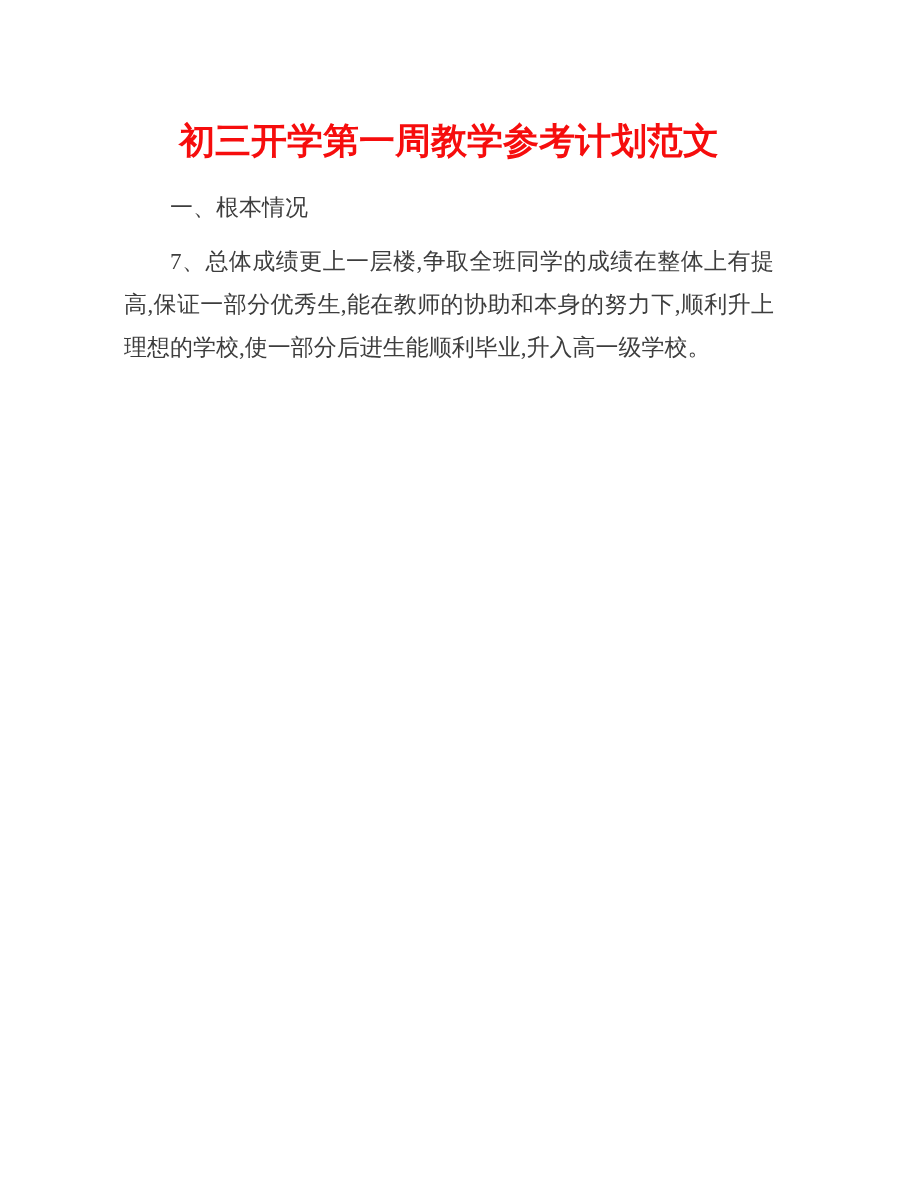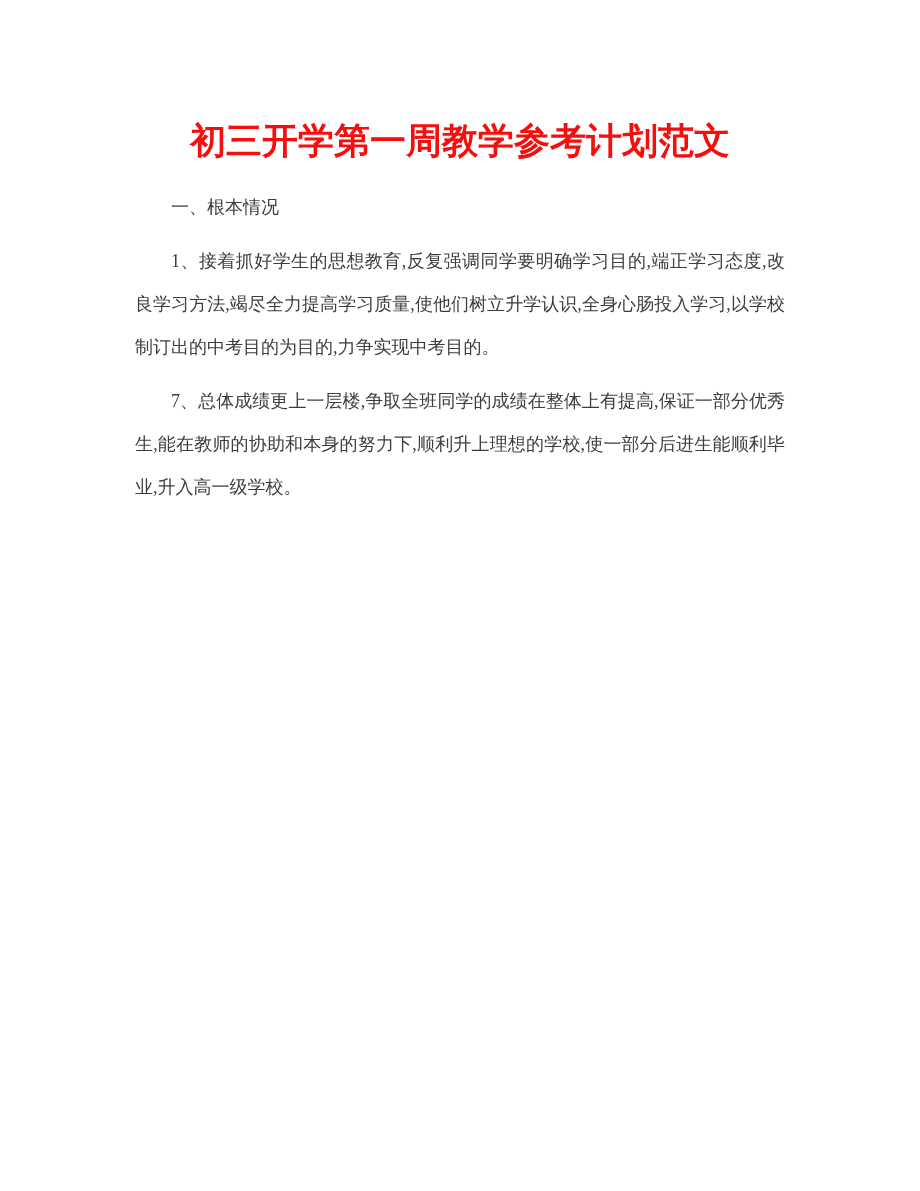--- a/index.html
+++ b/index.html
@@ -23,39 +23,39 @@
     font-family: "DejaVu Sans", sans-serif;
     font-size: 58px;
     letter-spacing: 2px;
     color: #d9d9d9;
     white-space: nowrap;
     z-index: 0;
     user-select: none;
   }
   .content {
     position: absolute;
-    left: 135px;
+    left: 124px;
     width: 650px;
     top: 120px;
     z-index: 1;
   }
   .doc-title {
     margin: 0 0 24px 0;
     text-align: center;
     font-family: "Liberation Sans", "DejaVu Sans", sans-serif;
     font-weight: bold;
     font-size: 36px;
     line-height: 42px;
     color: #f60d0d;
     letter-spacing: 0px;
     white-space: nowrap;
   }
   .body-par {
     margin: 11px 0 0 0;
-    font-size: 18px;
+    font-size: 23px;
     line-height: 43px;
     color: #3d3d3d;
     text-align: justify;
     text-indent: 2em;
   }
   .body-par.first {
     margin-top: 0;
   }
 </style>
 </head>
@@ -65,20 +65,19 @@
 
 
   <div class="content">
 
     <h1 class="doc-title">初三开学第一周教学参考计划范文</h1>
 
     <p class="body-par first">一、根本情况</p>
 
 
 
-    <p class="body-par">1、接着抓好学生的思想教育,反复强调同学要明确学习目的,端正学习态度,改良学习方法,竭尽全力提高学习质量,使他们树立升学认识,全身心肠投入学习,以学校制订出的中考目的为目的,力争实现中考目的。</p>
 
 
     <p class="body-par">7、总体成绩更上一层楼,争取全班同学的成绩在整体上有提高,保证一部分优秀生,能在教师的协助和本身的努力下,顺利升上理想的学校,使一部分后进生能顺利毕业,升入高一级学校。</p>
 
 
   </div>
 </div>
 
 </body></html>

